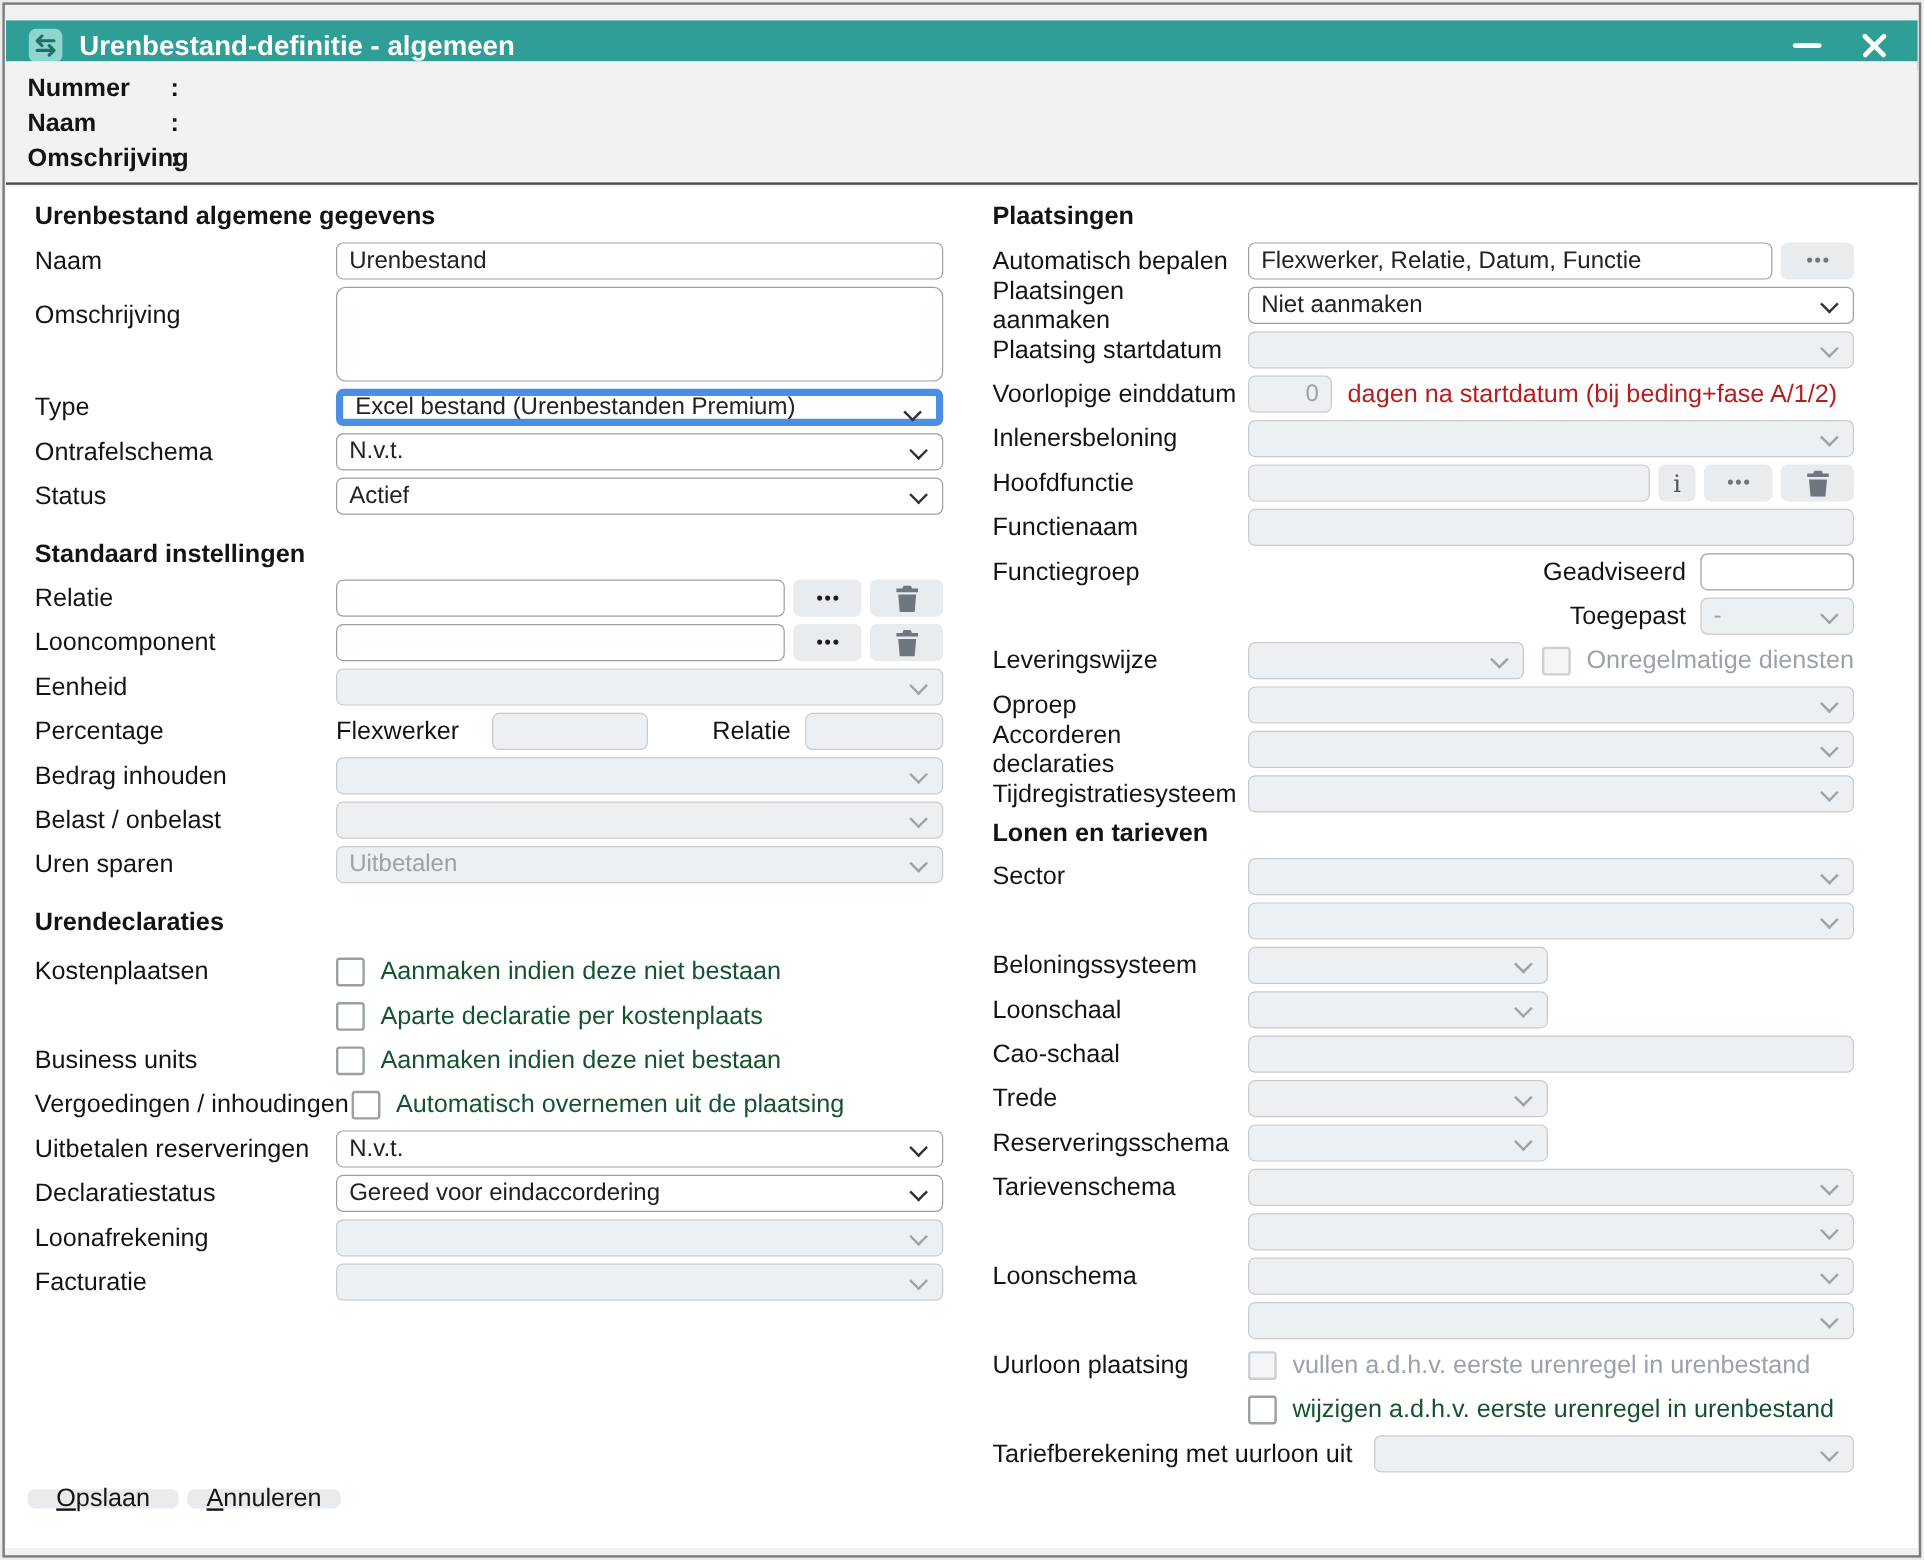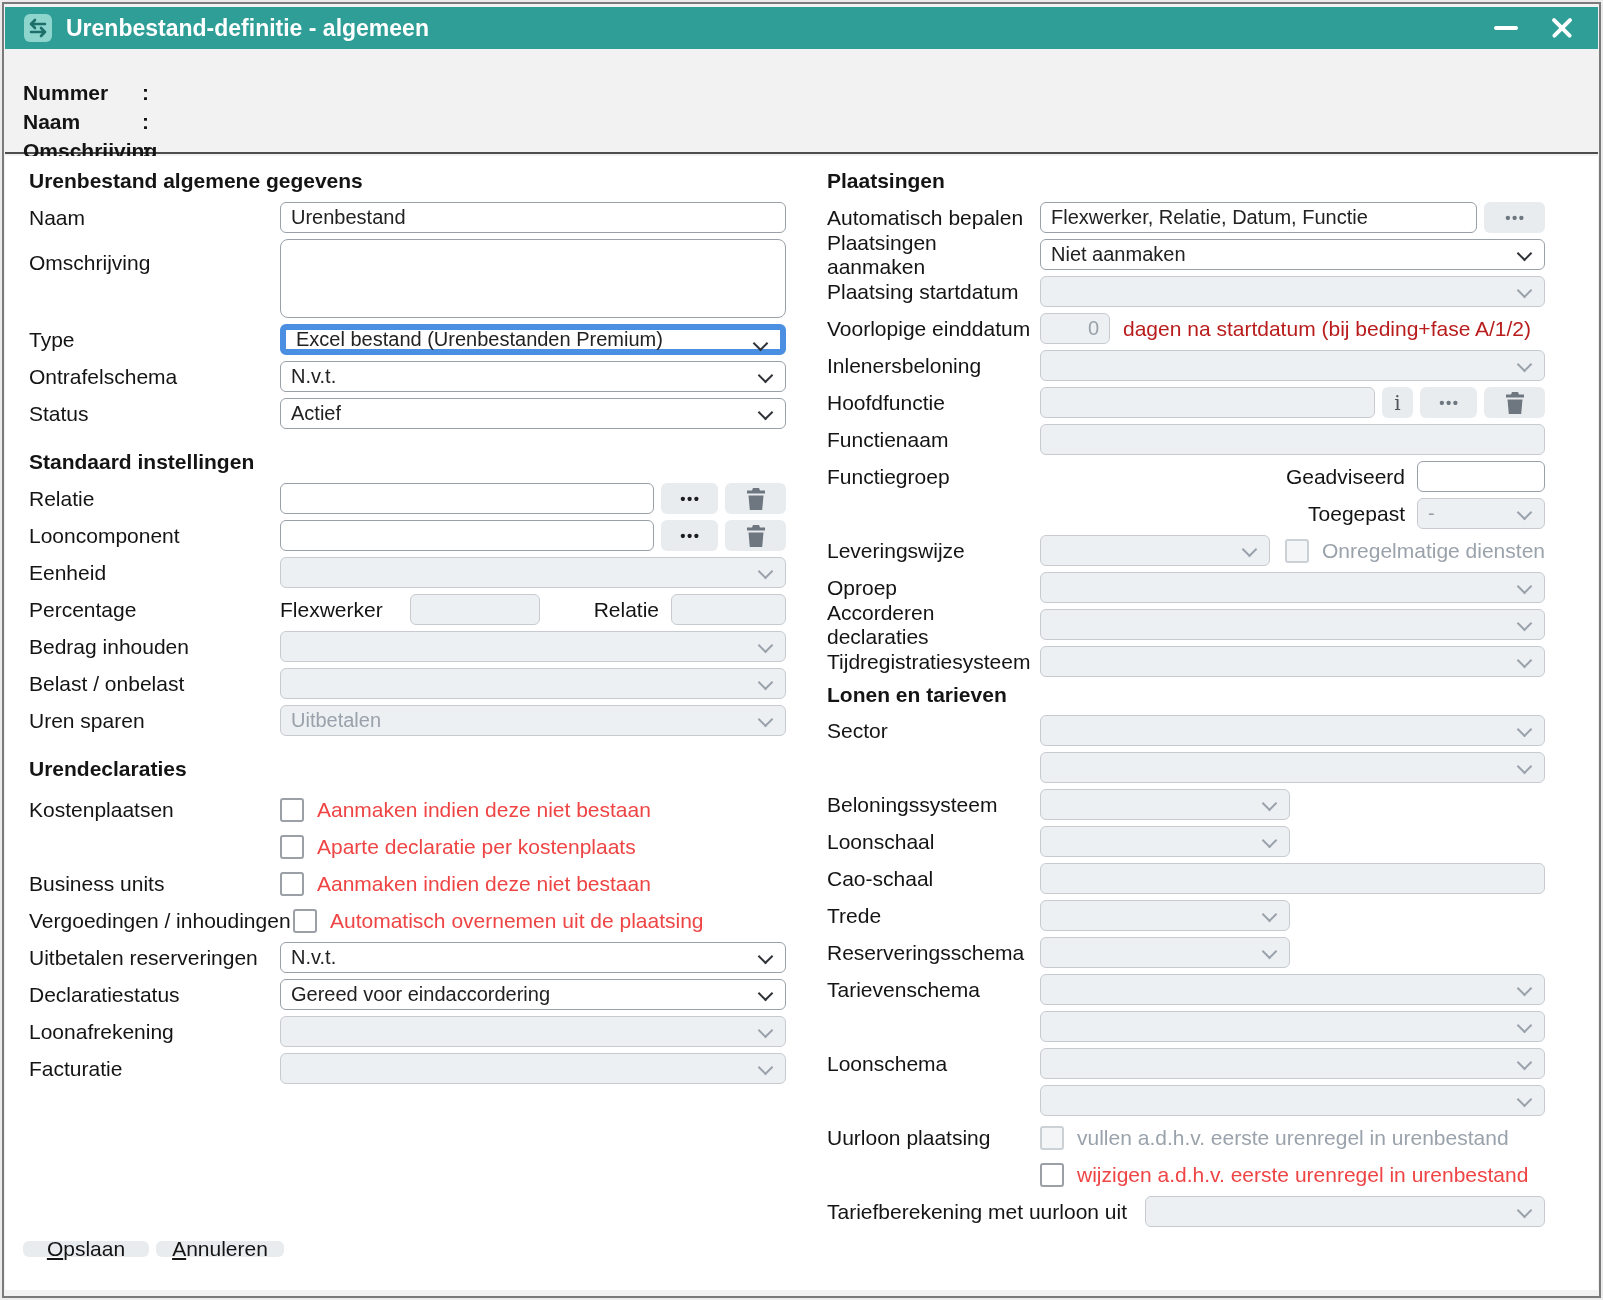--- a/index.html
+++ b/index.html
@@ -2,35 +2,35 @@
 <html><head>
 <meta charset="utf-8">
 <style>
   * { box-sizing: border-box; margin: 0; padding: 0; }
   html,body { width:1603px; height:1300px; }
   body { position:relative; background:#ececec; font-family:"Liberation Sans",sans-serif; }
 
   .window { position:absolute; inset:2px; border:2px solid #7a7a7a; background:#f2f2f2; }
 
   
-  .titlebar { position:absolute; top:3px; left:1px; right:1px; height:42px; background:#2E9E97;
+  .titlebar { position:absolute; top:13px; left:1px; right:1px; height:42px; background:#2E9E97;
               display:flex; align-items:center; padding:0 18px; }
   .appicon { width:30px; height:30px; flex:none; }
   .apptitle { color:#fff; font-size:23px; font-weight:bold; margin-left:13px; flex:1;
               white-space:nowrap; overflow:hidden; }
   .winbtn { width:36px; height:36px; display:flex; align-items:center; justify-content:center;
             background:none; border:none; cursor:pointer; flex:none; }
   .minbar { width:24px; height:3.5px; background:#fff; border-radius:2px; }
   .xwrap { position:relative; width:24px; height:24px; }
   .xbar { position:absolute; left:-1px; top:10px; width:26px; height:3.5px; background:#fff; border-radius:2px; }
   .xbar.a { transform:rotate(45deg); } .xbar.b { transform:rotate(-45deg); }
 
   
   .headerbar { position:absolute; top:47px; left:1px; right:1px; height:103px; background:#f2f2f2;
-               border-bottom:2px solid #4d4d4d; padding:27px 0 0 18px; }
+               border-bottom:2px solid #4d4d4d; padding:8px 0 0 18px; }
   .hrow { display:flex; height:29px; align-items:center; font-size:21px; font-weight:bold; color:#141414; }
   .hlbl { width:119px; flex:none; }
 
   
   .content { position:absolute; top:152px; left:1px; right:1px; bottom:6px; background:#fff; overflow:hidden; }
   .col { position:absolute; top:0; }
   .col-left  { left:24px;  width:757px; }
   .col-right { left:822px; width:718px; }
 
   .sect { font-size:21px; font-weight:bold; color:#141414; height:24px; line-height:24px; }
@@ -60,21 +60,21 @@
         display:flex; align-items:center; padding:0 36px 0 10px; font-size:20px; color:#222; cursor:pointer; }
   .dd.focus { border:6px solid #fca5a5; }
   .ddval { white-space:nowrap; overflow:hidden; }
   .chev { position:absolute; right:14px; top:8px; width:11px; height:11px;
           border-right:2.6px solid #2f3337; border-bottom:2.6px solid #2f3337; transform:rotate(45deg); }
   .dd.dis .chev { border-color:#9aa2ab; }
 
   .cb { width:24px; height:24px; border:2px solid #9aa0a6; border-radius:3px; background:#fff;
         flex:none; cursor:pointer; }
   .cb.disbox { border-color:#ccd1d6; background:#f3f5f7; cursor:default; }
-  .cbl { font-size:21px; color:#ef4444; margin-left:6px; white-space:nowrap; }
+  .cbl { font-size:21px; color:#14532d; margin-left:6px; white-space:nowrap; }
   .cbl.mut { color:#9aa2ab; }
 
   .gbtn { height:31px; border:none; border-radius:6px; background:#e9ecef; display:flex;
           align-items:center; justify-content:center; cursor:pointer; flex:none; font-family:inherit; }
   .w31 { width:31px; } .w57 { width:57px; } .w61 { width:61px; }
   .dots { font-size:15px; font-weight:bold; letter-spacing:1.5px; color:#1b1d1f; line-height:1; padding-left:2px;}
   .dots.mut { color:#6e7680; }
   .info { font-family:"DejaVu Serif",serif; font-size:20px; color:#50555b; line-height:1; }
 
   .sublbl { font-size:21px; color:#141414; flex:none; }

